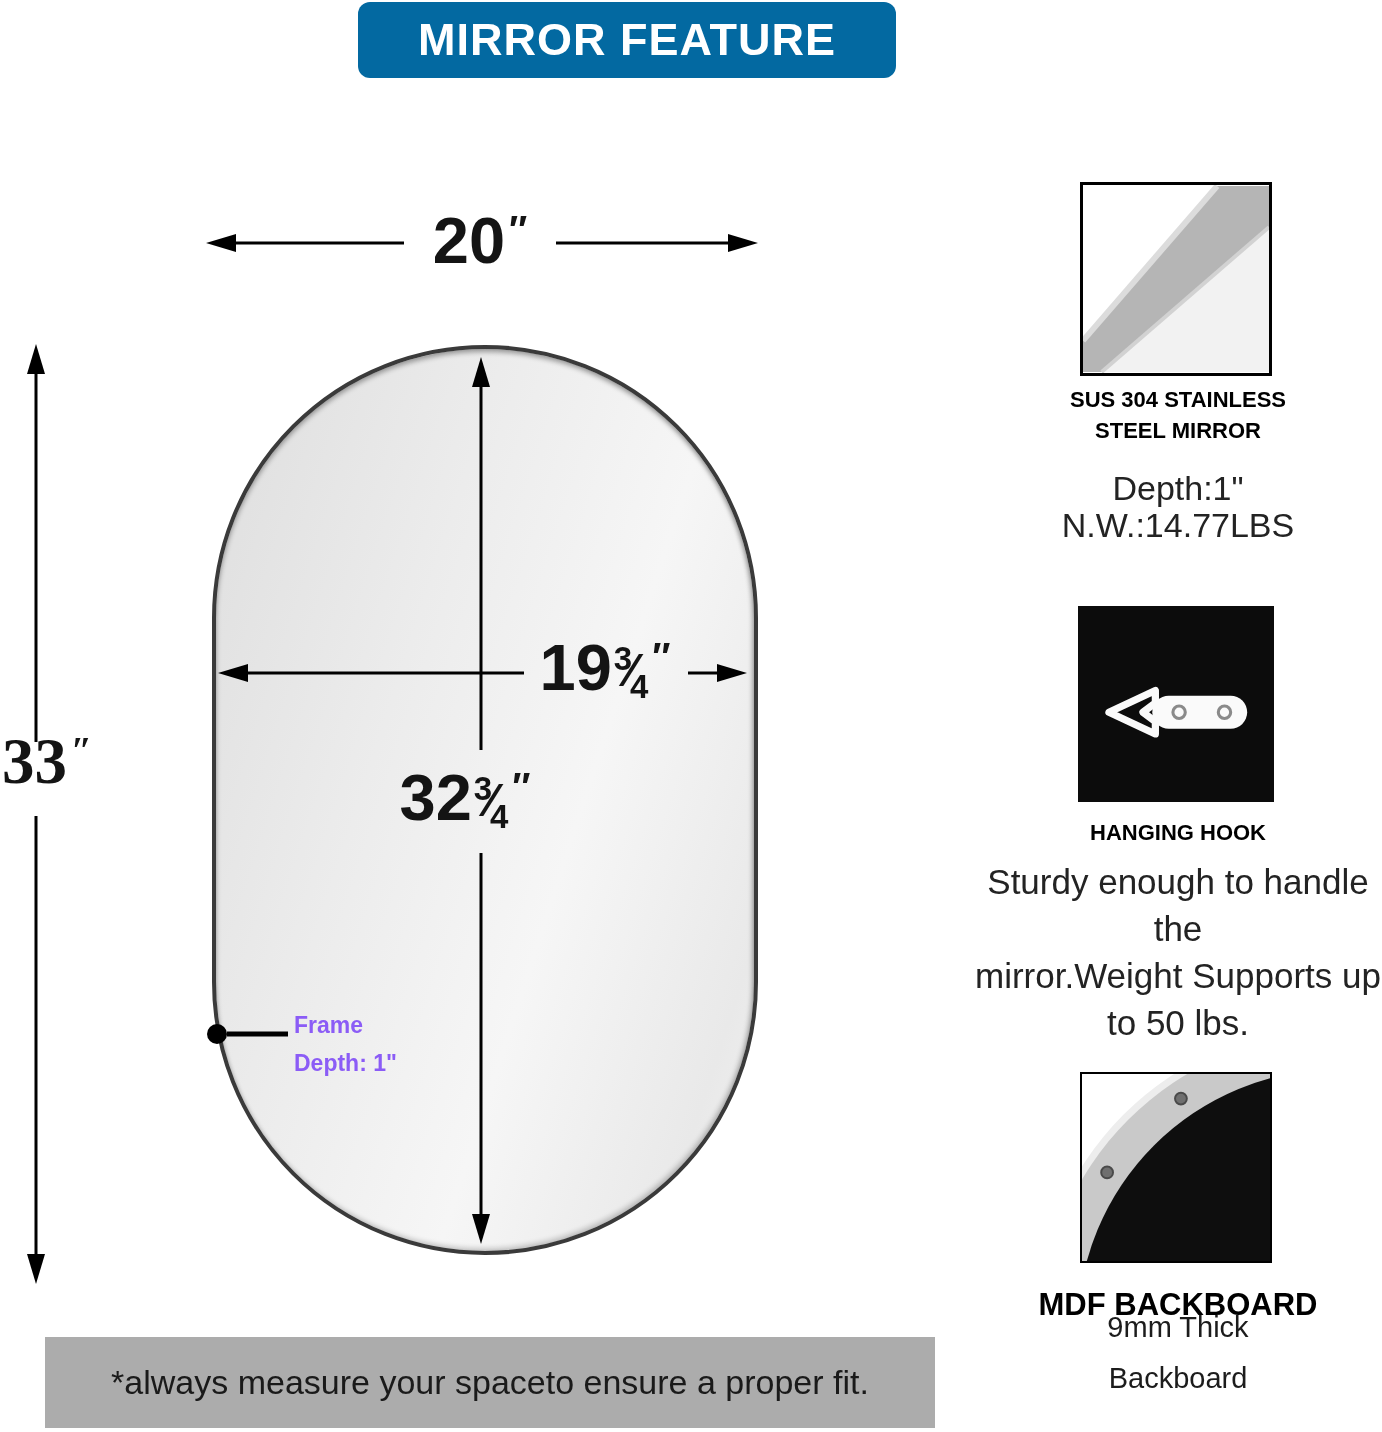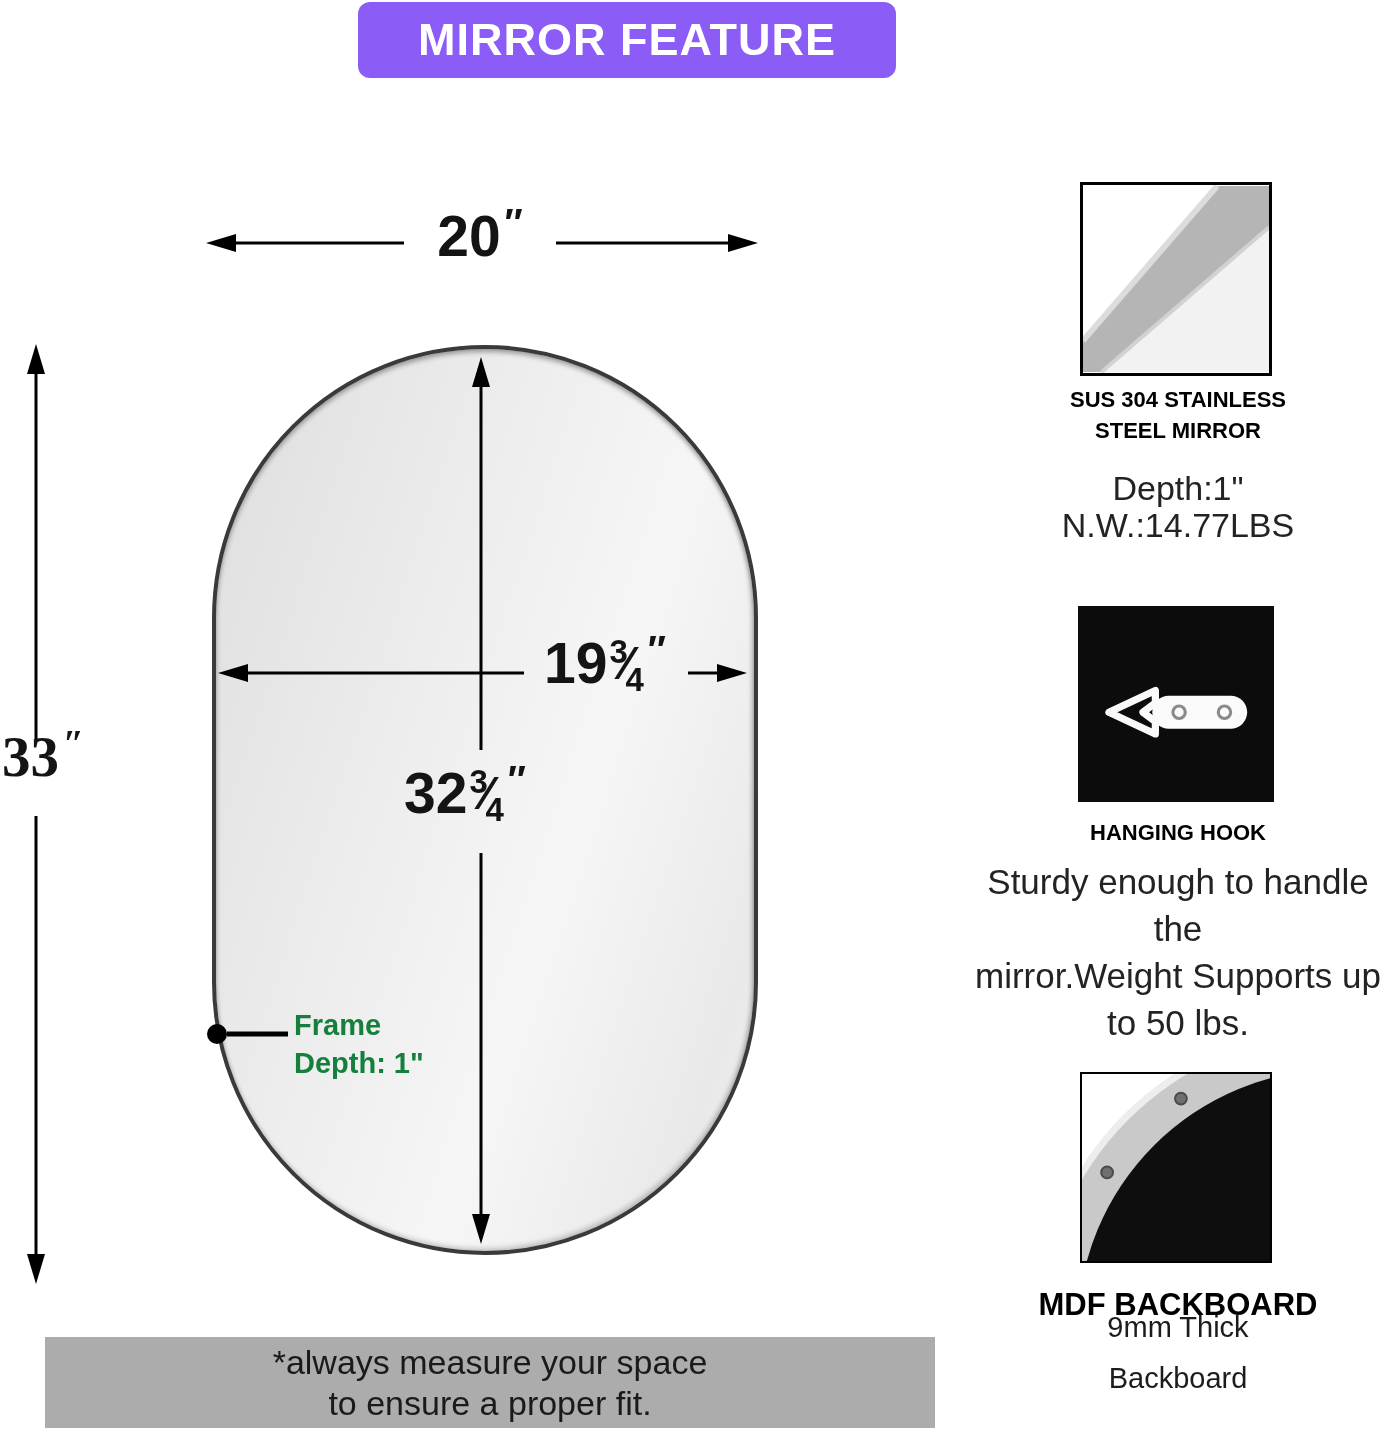--- a/index.html
+++ b/index.html
@@ -1,54 +1,54 @@
 <!DOCTYPE html>
 <html><head>
 <meta charset="utf-8">
 <style>
   html,body{margin:0;padding:0;background:#ffffff;}
   body{font-family:"Liberation Sans", sans-serif;}
   .page{position:relative;width:1382px;height:1432px;background:#ffffff;overflow:hidden;}
 
   
-  .header-banner{position:absolute;left:358px;top:2px;width:538px;height:76px;background:#8b5cf6;
+  .header-banner{position:absolute;left:358px;top:2px;width:538px;height:76px;background:#0369a1;
     border-radius:12px;display:flex;align-items:center;justify-content:center;}
   .header-banner .title{color:#ffffff;font-weight:bold;font-size:45px;letter-spacing:1px;white-space:nowrap;}
 
   
   .mirror{position:absolute;left:212px;top:345px;width:546px;height:910px;border-radius:273px;
     border:4px solid #3a3a3a;box-sizing:border-box;
     background:linear-gradient(108deg,#dedede 0%,#ececec 35%,#f6f6f6 62%,#e9e9e9 88%,#f2f2f2 100%);
     box-shadow:inset 0 3px 5px rgba(0,0,0,0.35), inset -2px -3px 5px rgba(0,0,0,0.18);}
 
   
   .overlay{position:absolute;left:0;top:0;width:1382px;height:1432px;pointer-events:none;}
 
   
   .dim-label{position:absolute;color:#141414;font-weight:bold;white-space:nowrap;}
-  .dim-whole{font-size:57px;}
+  .dim-whole{font-size:65px;}
   .dim-frac-top{font-size:33px;position:relative;top:-20px;margin-left:2px;}
   .dim-frac-slash{font-size:46px;position:relative;top:-4px;margin:0 -5px;}
   .dim-frac-bottom{font-size:33px;position:relative;top:8px;}
   .dim-unit{font-size:38px;position:relative;top:-20px;margin-left:4px;}
   .centered{transform:translateX(-50%);}
 
-  .frame-depth{position:absolute;left:294px;top:1006px;font-weight:bold;font-size:29px;line-height:38px;color:#15803d;}
+  .frame-depth{position:absolute;left:294px;top:1006px;font-weight:bold;font-size:23px;line-height:38px;color:#8b5cf6;}
 
   
   .feat-img{position:absolute;box-sizing:border-box;}
   .feat-img svg{display:block;width:100%;height:100%;}
   .feat-title{position:absolute;left:1028px;width:300px;text-align:center;font-weight:bold;
     font-size:22px;line-height:31px;color:#000;}
   .feat-body{position:absolute;left:1028px;width:300px;text-align:center;color:#232323;}
   .clip-title{height:27px;overflow:hidden;font-size:31px;line-height:33px;}
 
   
   .footer-banner{position:absolute;left:45px;top:1337px;width:890px;height:91px;background:#acacac;
-    display:flex;flex-direction:column;align-items:center;justify-content:center;}
+    display:flex;flex-direction:row;align-items:center;justify-content:center;}
   .footer-banner div{font-size:34px;line-height:41px;color:#1a1a1a;text-align:center;}
 </style>
 </head>
 <body>
 
 <div class="page">
 
   <div class="header-banner">
     <span class="title">MIRROR FEATURE</span>
   </div>

